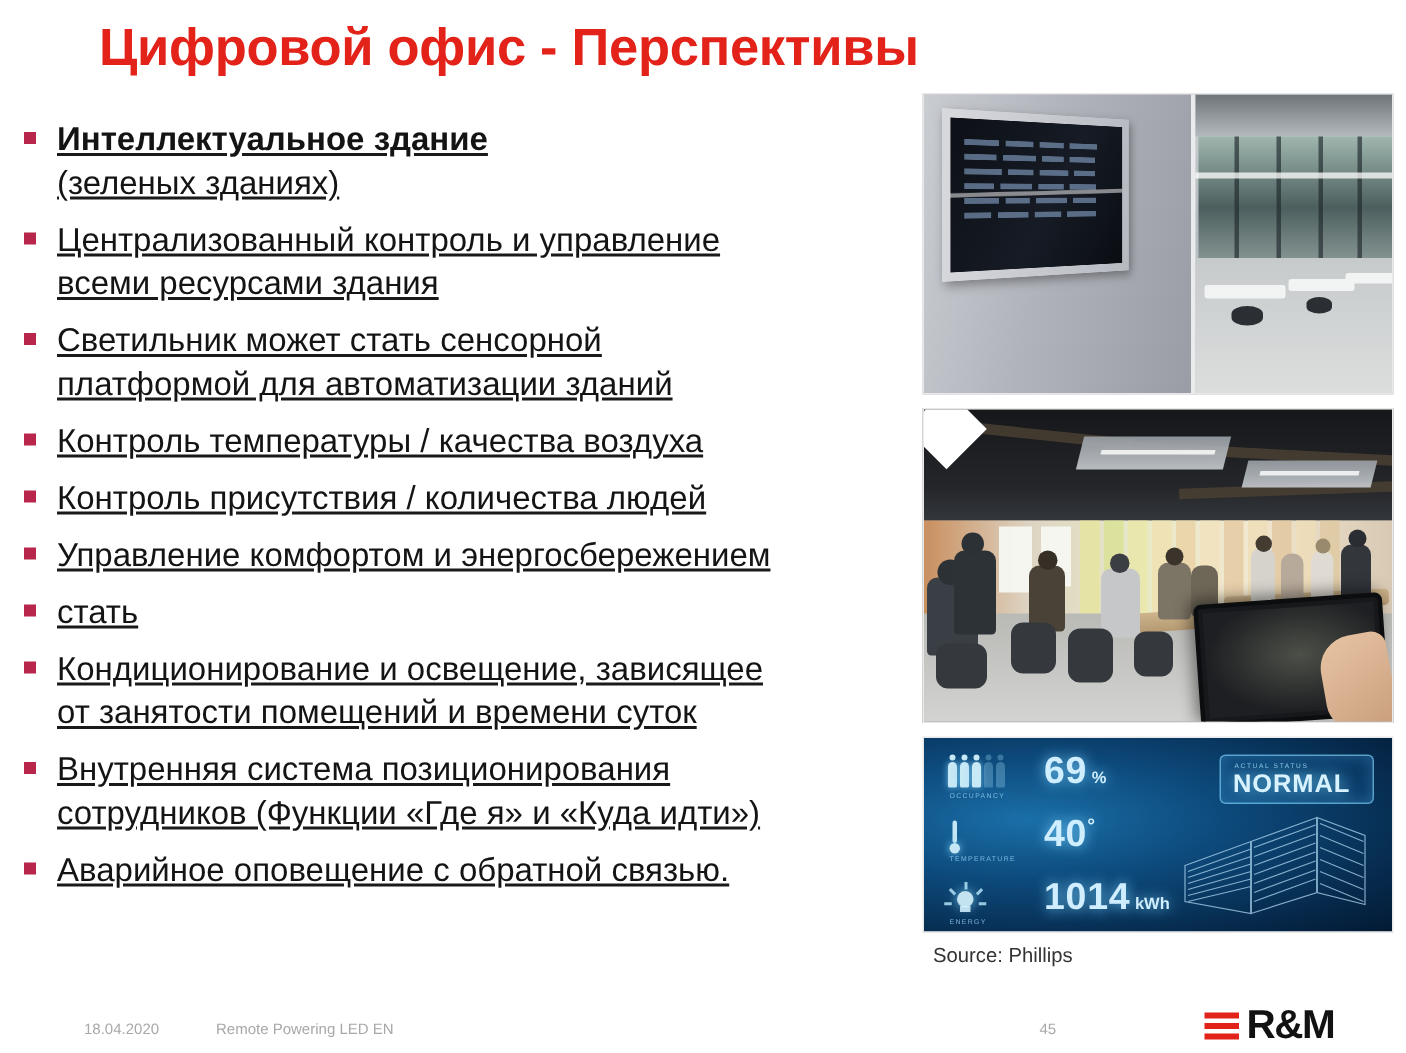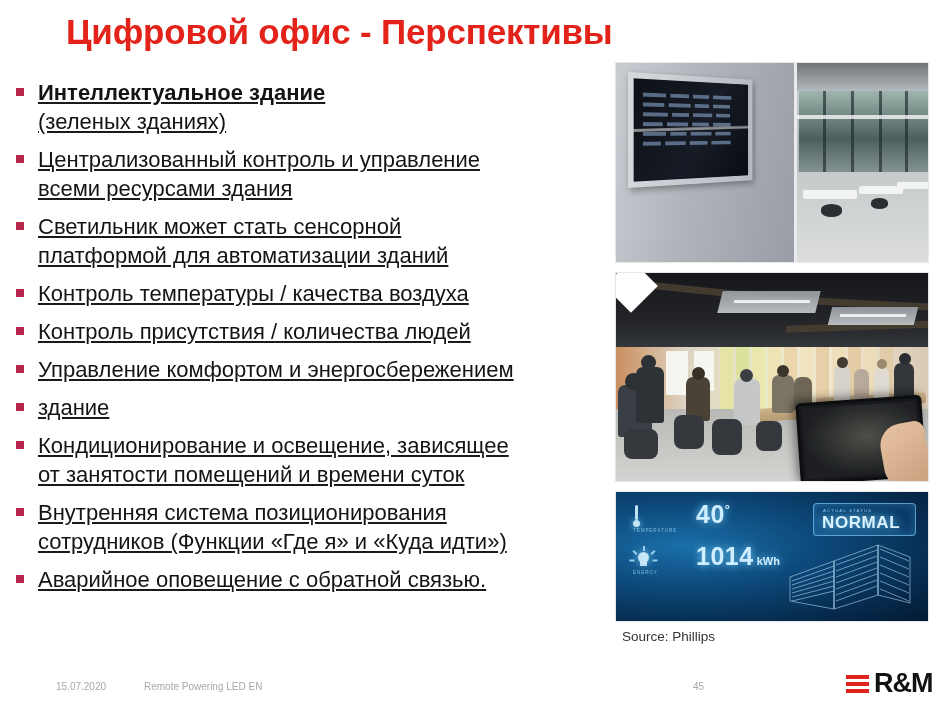--- a/index.html
+++ b/index.html
@@ -296,21 +296,21 @@
   }
   .footer-doc{
     position:absolute; left:144px; top:681px;
     font-size:10px; color:#a8a8a8;
   }
   .footer-page{
     position:absolute; left:693px; top:681px;
     font-size:10px; color:#a8a8a8;
   }
   .logo{
-    position:absolute; left:846px; top:670px;
+    position:absolute; left:803px; top:670px;
     display:flex; align-items:center; gap:5px;
   }
   .logo-bars{
     display:flex; flex-direction:column; justify-content:center; gap:3px;
   }
   .logo-bar{ width:23px; height:4px; background:#e2231a; }
   .logo-text{
     font-size:27px; font-weight:bold; color:#121212;
     letter-spacing:-1px; line-height:1;
   }
@@ -363,21 +363,21 @@
   <div class="bullet-row">
     <span class="bullet-marker"></span>
     <span class="bullet-text">
       <span class="ln">Управление комфортом и энергосбережением</span>
     </span>
   </div>
 
   <div class="bullet-row">
     <span class="bullet-marker"></span>
     <span class="bullet-text">
-      <span class="ln">здание</span>
+      <span class="ln">стать</span>
     </span>
   </div>
 
   <div class="bullet-row">
     <span class="bullet-marker"></span>
     <span class="bullet-text">
       <span class="ln">Кондиционирование и освещение, зависящее</span>
       <span class="ln">от занятости помещений и времени суток</span>
     </span>
   </div>
@@ -526,20 +526,31 @@
       <div class="p2-tabscreen"></div>
     </div>
     <div class="p2-hand"></div>
     <div class="p2-corner"></div>
   </div>
 
   <div class="photo photo3">
 
     <div class="dash-metrics">
 
+      <div class="metric">
+        <span class="metric-icon">
+          <i class="person-glyph"></i>
+            <i class="person-glyph"></i>
+            <i class="person-glyph"></i>
+          <i class="person-glyph dim"></i>
+            <i class="person-glyph dim"></i>
+        </span>
+        <span class="metric-val"><span>69</span><span class="unit">%</span></span>
+        <span class="metric-cap">Occupancy</span>
+      </div>
 
       <div class="metric">
         <span class="metric-icon">
           <span class="therm">
               <i class="therm-stem"></i>
               <i class="therm-bulb"></i>
             </span>
         </span>
         <span class="metric-val"><span>40</span><span class="deg">°</span></span>
         <span class="metric-cap">Temperature</span>
@@ -596,21 +607,21 @@
           <path d="M96,14 L96,64"></path>
       </g>
     </svg>
 
   </div>
 
 </div>
 
 <div class="source">Source: Phillips</div>
 
-<div class="footer-date">15.07.2020</div>
+<div class="footer-date">18.04.2020</div>
 <div class="footer-doc">Remote Powering LED EN</div>
 <div class="footer-page">45</div>
 
 <div class="logo">
   <span class="logo-bars">
     <i class="logo-bar"></i>
       <i class="logo-bar"></i>
       <i class="logo-bar"></i>
   </span>
   <span class="logo-text">R&amp;M</span>

